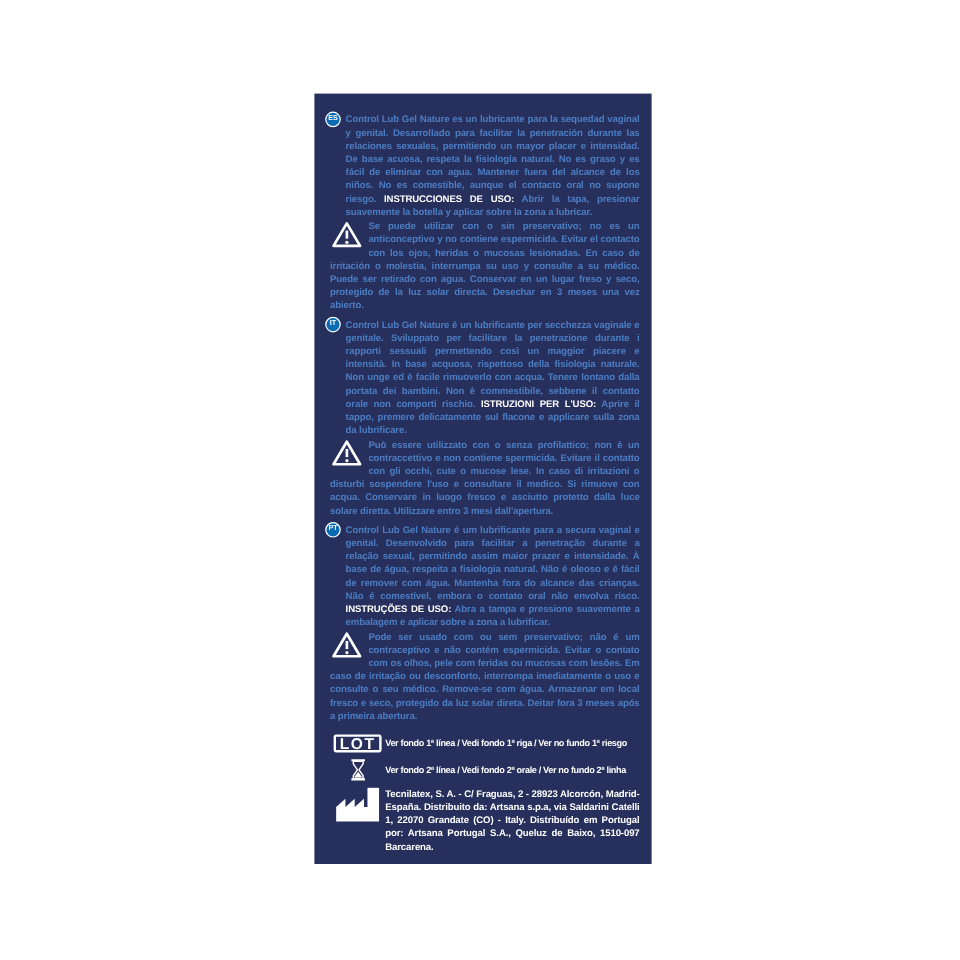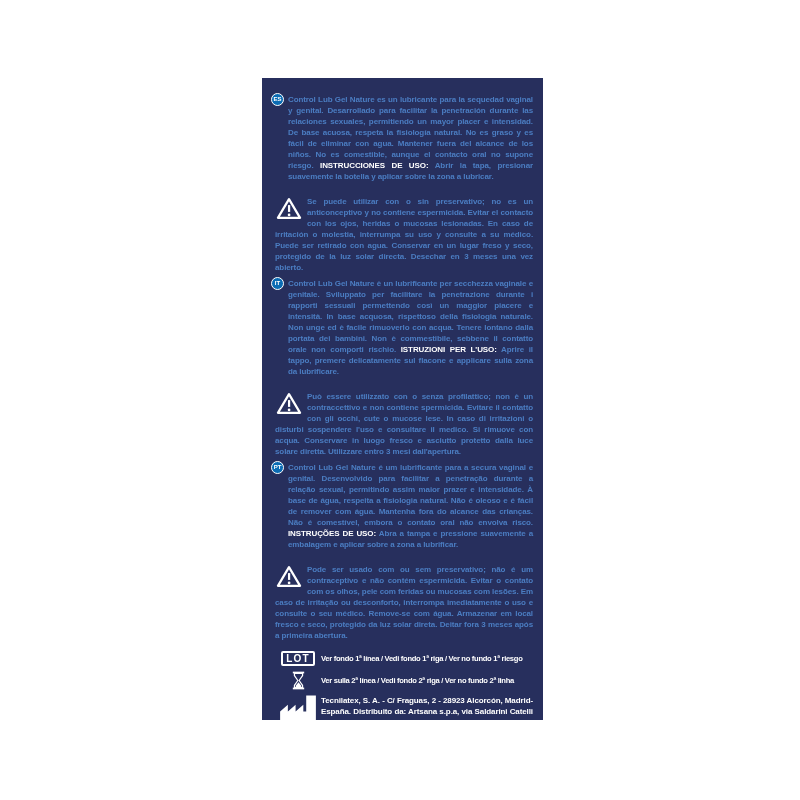--- a/index.html
+++ b/index.html
@@ -21,30 +21,30 @@
   .lang-section { position:relative; padding-left:13px; margin-bottom:5px; }
   .badge {
     position:absolute; left:-4px; top:-1px;
     width:13px; height:13px; box-sizing:border-box;
     border-radius:50%; background:#0B6CB4; border:1px solid #FFFFFF;
     color:#FFFFFF; font-size:6px; line-height:11px; text-align:center;
     letter-spacing:0; font-weight:700;
   }
   p { margin:0; text-align:justify; }
   .usage { color:#FFFFFF; }
-  .warning-p { margin:14px 0 0 -13px; text-align:justify; }
+  .warning-p { margin:1px 0 0 -13px; text-align:justify; }
   .tri { float:left; width:26px; height:23px; margin:1px 5px 0 1px; }
 
   .footer { margin-top:10px; }
   .info-row { display:flex; align-items:center; margin-bottom:5px; color:#FFFFFF; }
   .info-row.top { align-items:flex-start; }
   .icon-col { width:46px; flex:0 0 46px; display:flex; justify-content:center; align-items:center; }
   .lot-box {
     border:2px solid #FFFFFF; border-radius:2px; padding:0 3px;
-    font-size:10px; line-height:11px; letter-spacing:1.2px; color:#FFFFFF; font-weight:700;
+    font-size:13px; line-height:11px; letter-spacing:1.2px; color:#FFFFFF; font-weight:700;
   }
   .info-text { flex:1; text-align:left; white-space:nowrap; font-size:7.6px; letter-spacing:-0.3px; }
   .info-text.wrap { white-space:normal; text-align:justify; font-size:8px; letter-spacing:-0.1px; }
 </style>
 </head>
 <body>
 
 <div class="page">
   <div class="label">
 
@@ -98,21 +98,21 @@
 
       <div class="info-row">
         <span class="icon-col">
           <svg width="13" height="19" viewBox="0 0 16 22">
             <path d="M1 1.2 H15" stroke="#FFFFFF" stroke-width="2.2"></path>
             <path d="M1 20.8 H15" stroke="#FFFFFF" stroke-width="2.2"></path>
             <path d="M3 2.2 H13 V5 L8.8 11 L13 17 V19.8 H3 V17 L7.2 11 L3 5 Z" fill="none" stroke="#FFFFFF" stroke-width="1.5" stroke-linejoin="round"></path>
             <path d="M4.6 17.6 L8 13 L11.4 17.6 V19 H4.6 Z" fill="#FFFFFF"></path>
           </svg>
         </span>
-        <span class="info-text">Ver sulla 2ª línea / Vedi fondo 2ª riga / Ver no fundo 2ª linha</span>
+        <span class="info-text">Ver fondo 2ª línea / Vedi fondo 2ª orale / Ver no fundo 2ª linha</span>
       </div>
 
       <div class="info-row top">
         <span class="icon-col">
           <svg width="38" height="29" viewBox="0 0 38 30">
             <path d="M0.5 29.5 V17 L8.5 10 V17 L16.5 10 V17 L24.5 10 V17 H27.5 V0.5 H37.5 V29.5 Z" fill="#FFFFFF"></path>
           </svg>
         </span>
         <span class="info-text wrap">Tecnilatex, S. A. - C/ Fraguas, 2 - 28923 Alcorcón, Madrid-España. Distribuito da: Artsana s.p.a, via Saldarini Catelli 1, 22070 Grandate (CO) - Italy. Distribuído em Portugal por: Artsana Portugal S.A., Queluz de Baixo, 1510-097 Barcarena.</span>
       </div>

